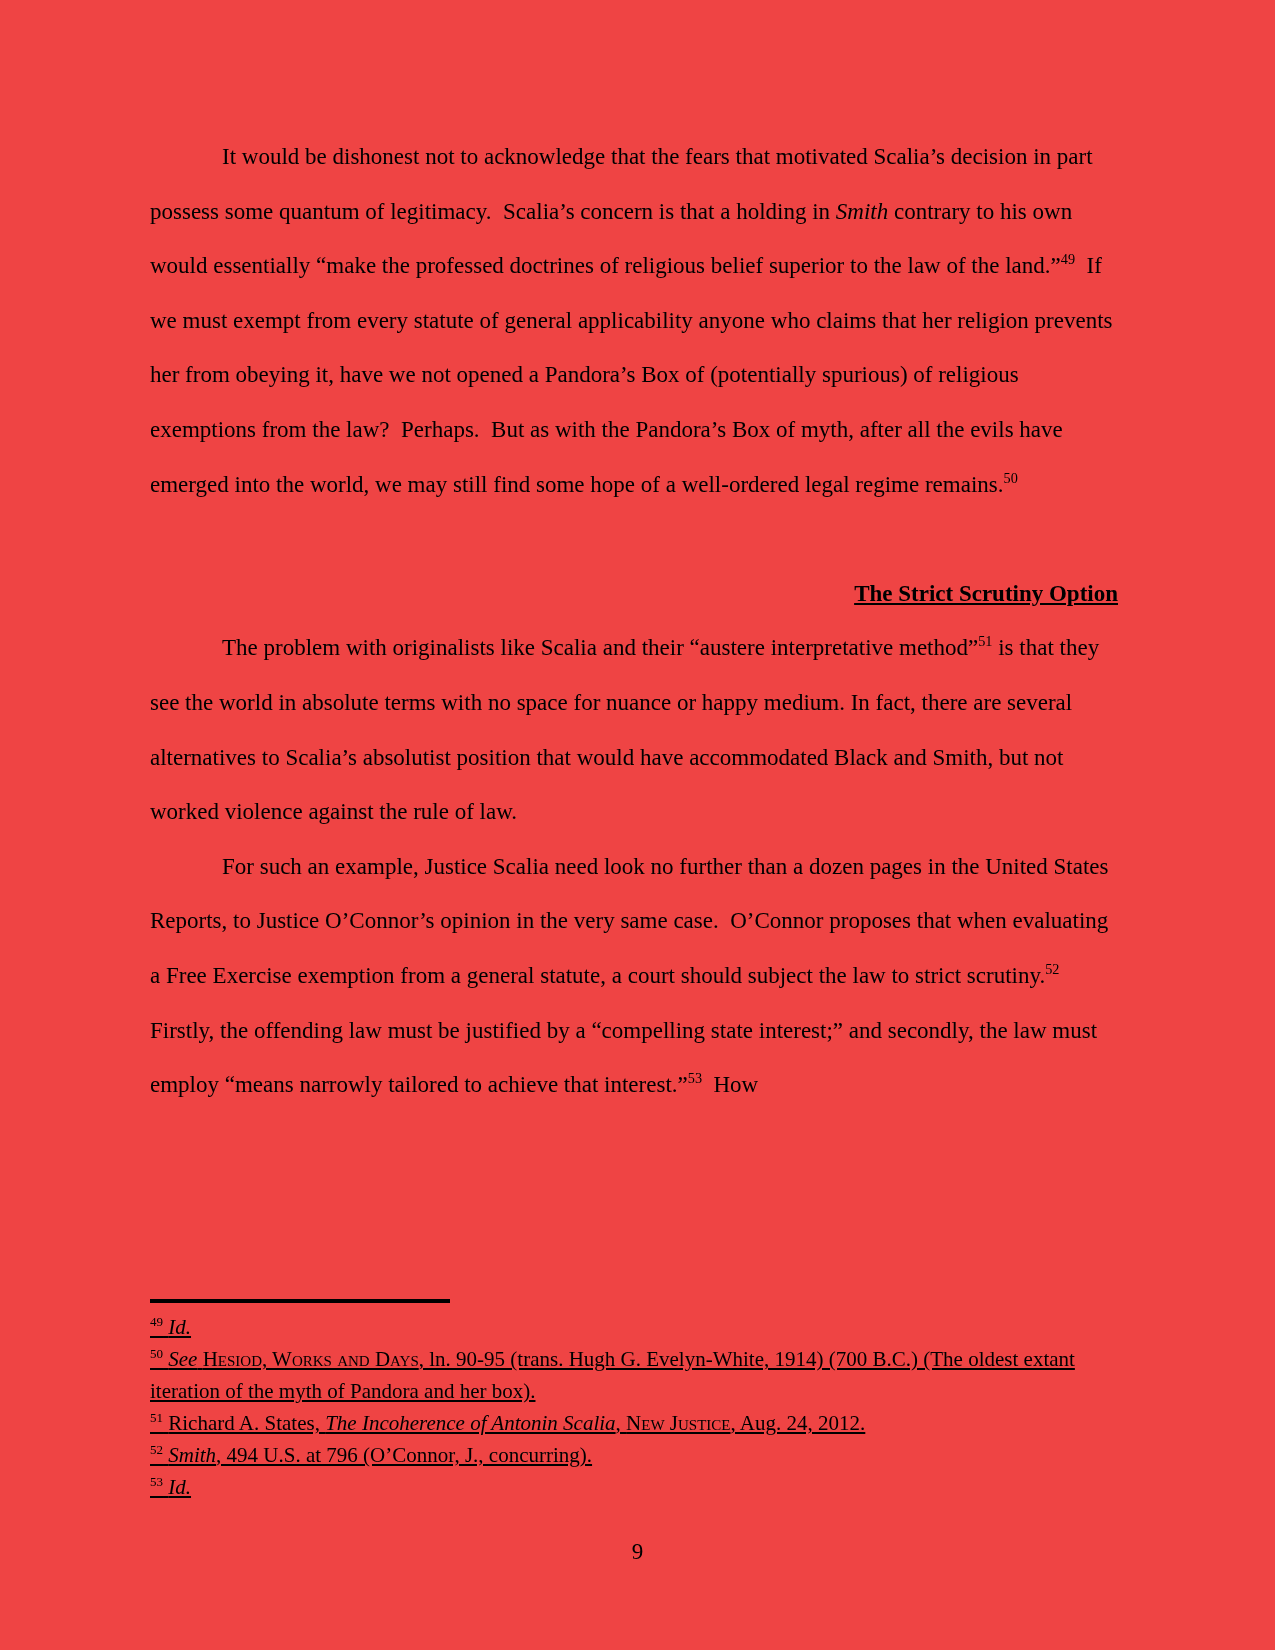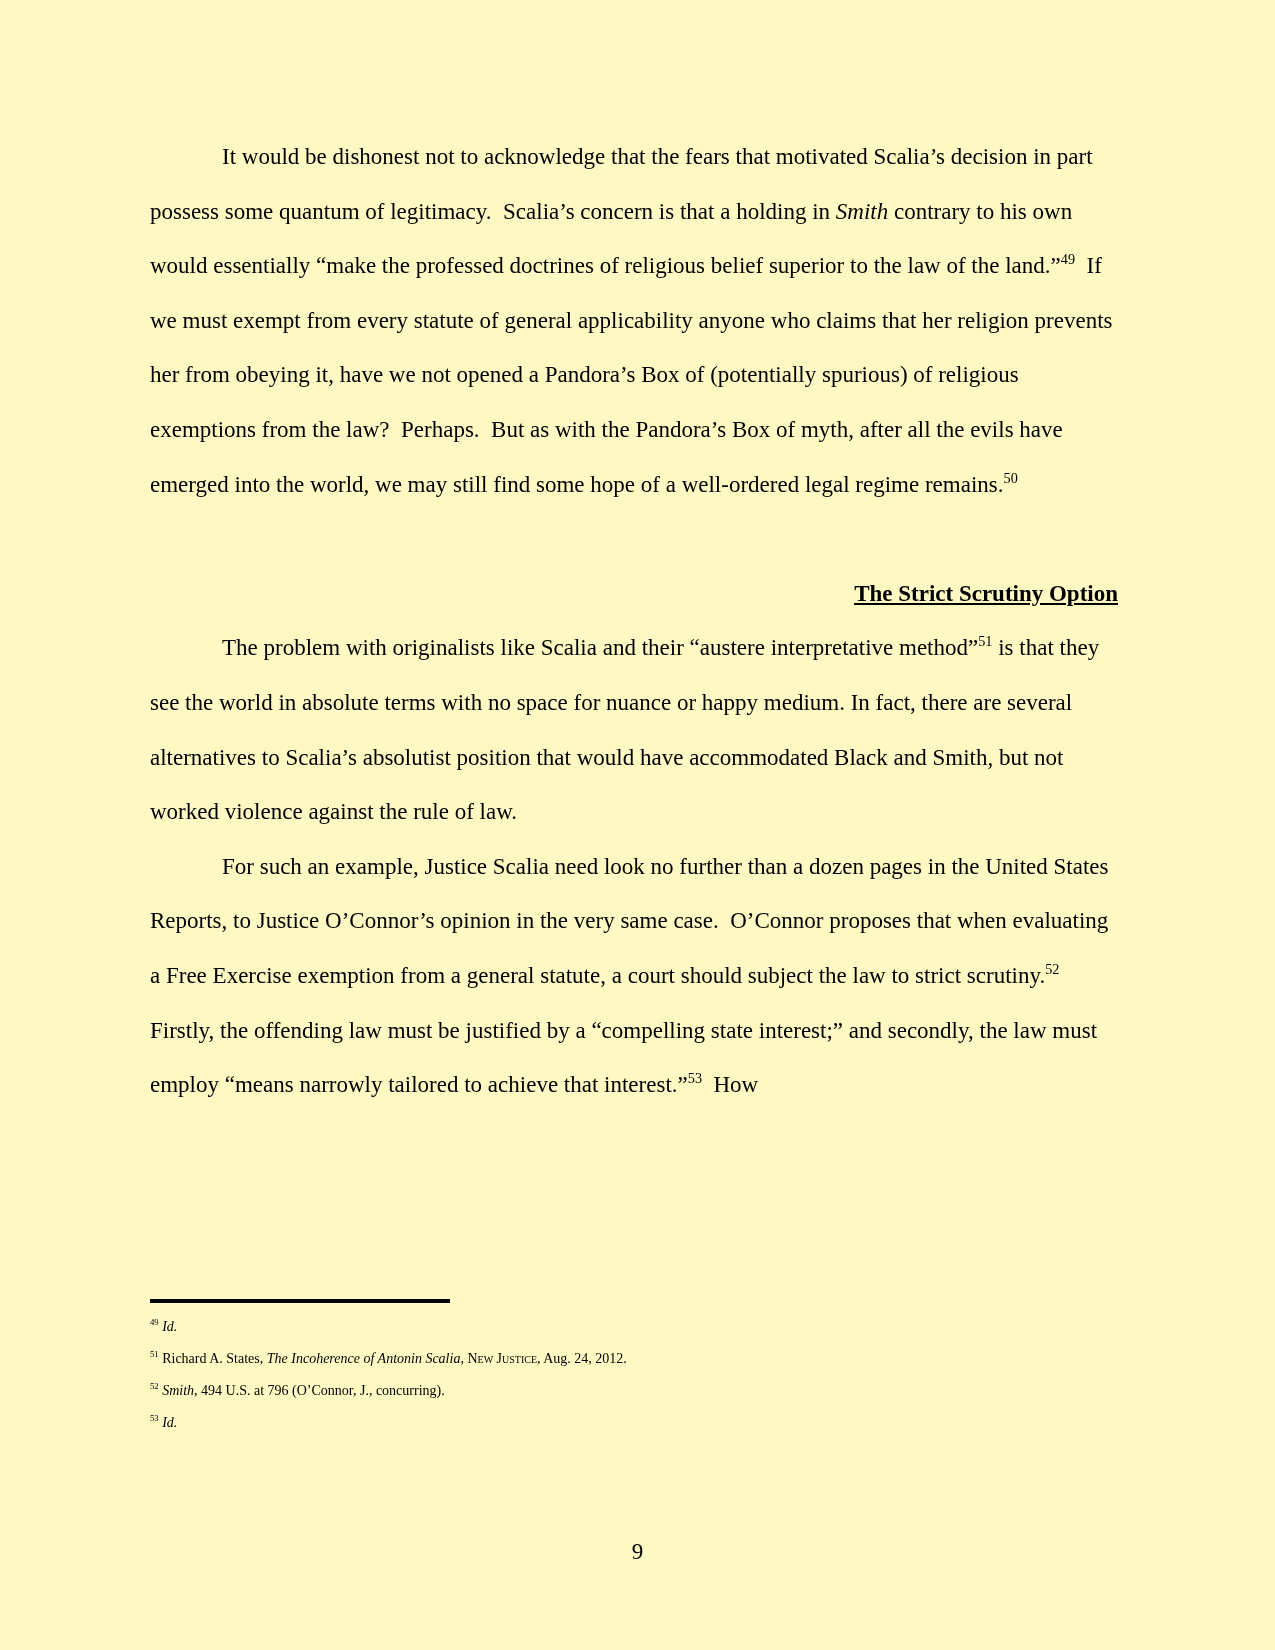--- a/index.html
+++ b/index.html
@@ -11,21 +11,21 @@
     height: 1650px;
     background: #ffffff;
     color: #000000;
     font-family: "Liberation Serif", "DejaVu Serif", serif;
     position: relative;
     overflow: hidden;
   }
   .page {
     position: absolute;
     inset: 0;
-    background: #fef9c3;
+    background: #ef4444;
   }
   .document-body {
     position: absolute;
     left: 150px;
     top: 130px;
     width: 968px;
     font-size: 23px;
     line-height: 54.6px;
     text-align: left;
   }
@@ -51,22 +51,23 @@
     font-style: italic;
   }
   .s-smallcaps {
     font-variant: small-caps;
   }
   .footnotes {
     position: absolute;
     left: 150px;
     top: 1299px;
     width: 968px;
-    font-size: 14px;
+    font-size: 21px;
     line-height: 32px;
+    text-decoration: underline;
   }
   .footnote-separator {
     width: 300px;
     border-top: 4px solid #000000;
     margin: 0 0 8px 0;
   }
   p.footnote {
     margin: 0;
   }
   .fn-num {
@@ -92,20 +93,21 @@
   <div class="document-body">
     <p class="para"><span>It would be dishonest not to acknowledge that the fears that motivated Scalia’s decision in part possess some quantum of legitimacy.  Scalia’s concern is that a holding in </span><span class="s-italic">Smith</span><span> contrary to his own would essentially “make the professed doctrines of religious belief superior to the law of the land.”</span><span class="s-sup">49</span><span>  If we must exempt from every statute of general applicability anyone who claims that her religion prevents her from obeying it, have we not opened a Pandora’s Box of (potentially spurious) of religious exemptions from the law?  Perhaps.  But as with the Pandora’s Box of myth, after all the evils have emerged into the world, we may still find some hope of a well-ordered legal regime remains.</span><span class="s-sup">50</span></p>
     <h2 class="section-heading">The Strict Scrutiny Option</h2>
     <p class="para"><span>The problem with originalists like Scalia and their “austere interpretative method”</span><span class="s-sup">51</span><span> is that they see the world in absolute terms with no space for nuance or happy medium. In fact, there are several alternatives to Scalia’s absolutist position that would have accommodated Black and Smith, but not worked violence against the rule of law.</span></p>
     <p class="para"><span>For such an example, Justice Scalia need look no further than a dozen pages in the United States Reports, to Justice O’Connor’s opinion in the very same case.  O’Connor proposes that when evaluating a Free Exercise exemption from a general statute, a court should subject the law to strict scrutiny.</span><span class="s-sup">52</span><span>  Firstly, the offending law must be justified by a “compelling state interest;” and secondly, the law must employ “means narrowly tailored to achieve that interest.”</span><span class="s-sup">53</span><span>  How</span></p>
   </div>
 
   <div class="footnotes">
     <div class="footnote-separator"></div>
     <p class="footnote"><span class="fn-num">49</span> <span><span class="s-italic">Id.</span></span></p>
+    <p class="footnote"><span class="fn-num">50</span> <span><span class="s-italic">See</span><span> </span><span class="s-smallcaps">Hesiod, Works and Days</span><span>, ln. 90-95 (trans. Hugh G. Evelyn-White, 1914) (700 B.C.) (The oldest extant iteration of the myth of Pandora and her box).</span></span></p>
     <p class="footnote"><span class="fn-num">51</span> <span><span>Richard A. States, </span><span class="s-italic">The Incoherence of Antonin Scalia</span><span>, </span><span class="s-smallcaps">New Justice</span><span>, Aug. 24, 2012.</span></span></p>
     <p class="footnote"><span class="fn-num">52</span> <span><span class="s-italic">Smith</span><span>, 494 U.S. at 796 (O’Connor, J., concurring).</span></span></p>
     <p class="footnote"><span class="fn-num">53</span> <span><span class="s-italic">Id.</span></span></p>
   </div>
 
   <div class="page-number">9</div>
 
 </div>
 
 </body></html>

